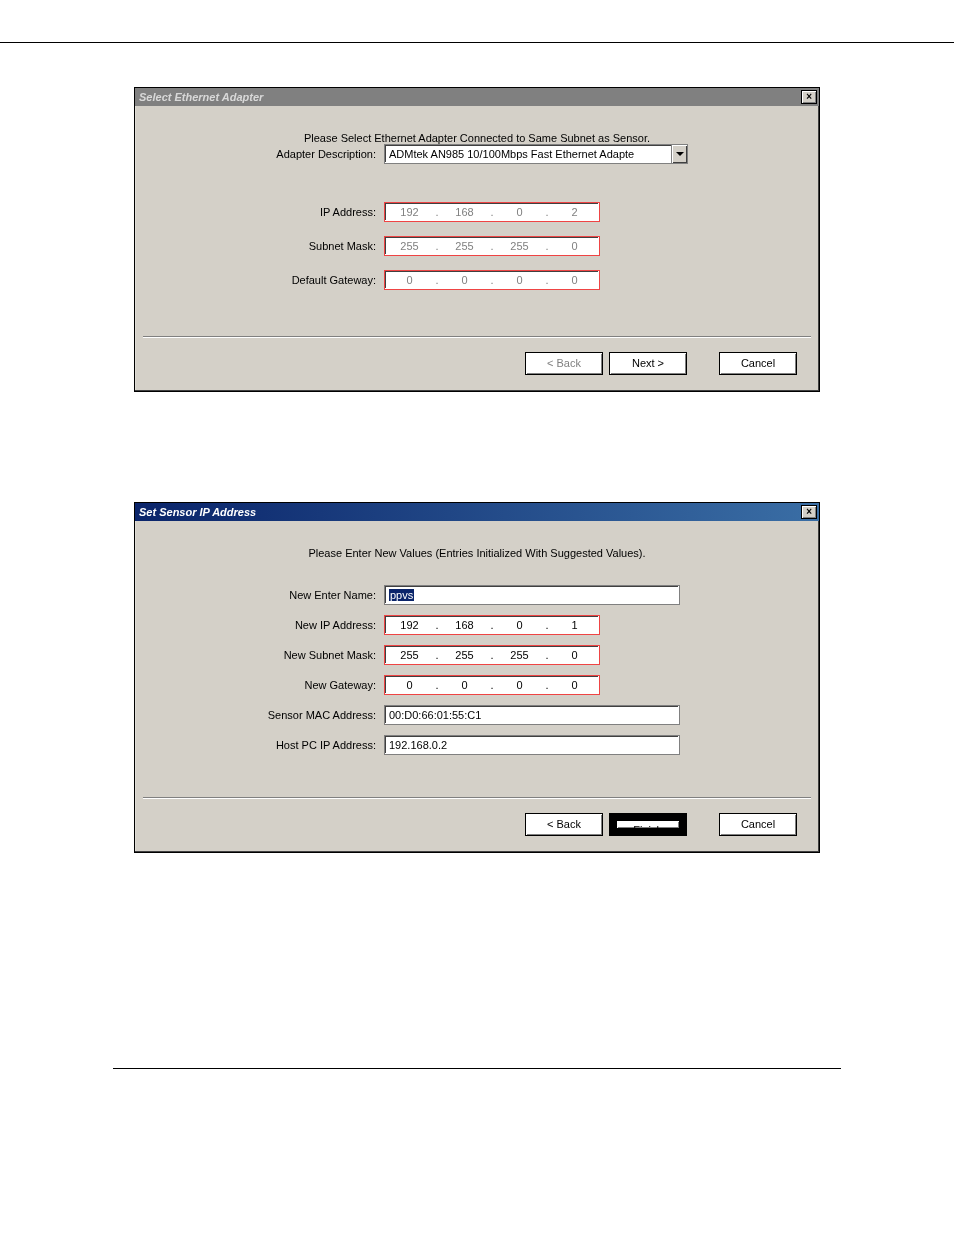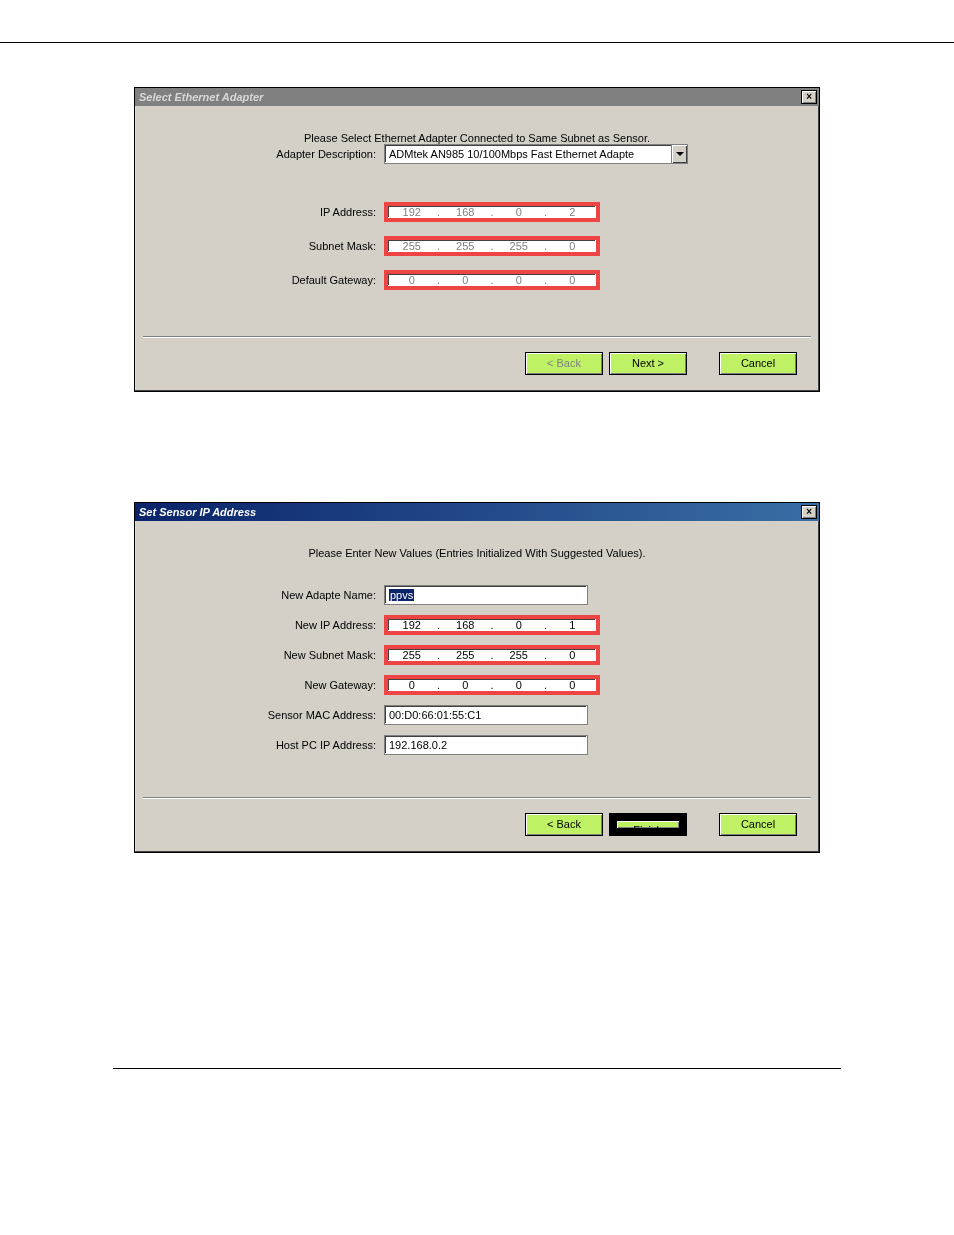--- a/index.html
+++ b/index.html
@@ -115,37 +115,37 @@
     border-right:4px solid transparent;
     border-top:4px solid #000;
   }
 
   .ip-box {
     display: flex;
     align-items: center;
     width: 216px;
     height: 20px;
     background: #fff;
-    border: 4px solid #ef4444;
+    border: 1px solid #ef4444;
     box-shadow: inset -1px -1px 0 #fff, inset 1px 1px 0 #404040;
     font-size: 11px;
   }
   .ip-box.disabled { color: #808080; }
   .ip-oct {
     flex: 1;
     text-align: center;
     line-height: 18px;
   }
   .ip-dot {
     width: 6px; text-align:center;
     line-height: 18px;
   }
 
   .text-input {
-    width: 204px;
+    width: 296px;
     height: 20px;
     background: #fff;
     border: 1px solid #808080;
     box-shadow: inset -1px -1px 0 #fff, inset 1px 1px 0 #404040;
     padding: 0 4px;
     font-size: 11px;
     line-height: 18px;
   }
   .text-input .selected {
     background: #0a246a;
@@ -162,21 +162,21 @@
 
   .button-row {
     display: flex;
     justify-content: flex-end;
     gap: 6px;
     padding: 14px 22px 16px 22px;
   }
   .btn {
     width: 78px;
     height: 23px;
-    background: #bef264;
+    background: #ffffff;
     border: 1px solid #000;
     box-shadow: inset 1px 1px 0 #fff, inset -1px -1px 0 #808080;
     font-size: 11px;
     text-align: center;
     line-height: 21px;
   }
   .btn.default {
     border: 8px solid #000000;
     line-height: 19px;
     box-shadow: inset 1px 1px 0 #fff, inset -1px -1px 0 #808080;
@@ -268,21 +268,21 @@
     <div class="titlebar-close">
       <span>×</span>
     </div>
   </div>
 
   <div class="dialog-body">
     <div class="body-inner">
       <div class="instruction instruction2">Please Enter New Values (Entries Initialized With Suggested Values).</div>
 
       <div class="form-row tight">
-        <div class="form-label">New Adapte Name:</div>
+        <div class="form-label">New Enter Name:</div>
         <div class="text-input">
           <span class="selected">ppvs</span>
         </div>
       </div>
 
       <div class="form-row tight">
         <div class="form-label">New IP Address:</div>
         <div class="ip-box">
           <div class="ip-oct">192</div>
               <div class="ip-dot">.</div>

